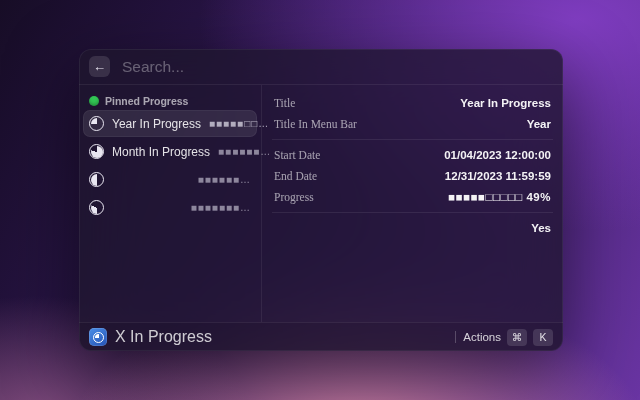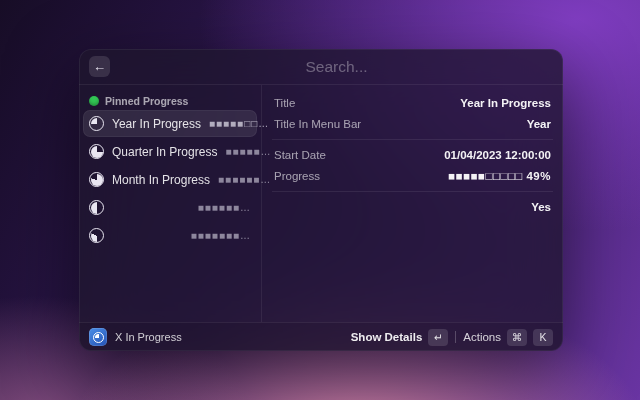--- a/index.html
+++ b/index.html
@@ -15,21 +15,21 @@
     backdrop-filter:blur(30px) saturate(1.3);-webkit-backdrop-filter:blur(30px) saturate(1.3);
     box-shadow:0 24px 70px rgba(0,0,0,.5), inset 0 0 0 1px rgba(255,255,255,.06);
     display:flex;flex-direction:column;overflow:hidden;}
   
   .searchbar{height:35px;flex:0 0 35px;display:flex;align-items:center;gap:10px;
     padding:0 10px;border-bottom:1px solid rgba(255,255,255,.07);}
   .back-btn{width:21px;height:21px;border:none;border-radius:6px;cursor:pointer;
     background:rgba(255,255,255,.12);color:#e9e6f1;font-size:13px;line-height:21px;
     display:flex;align-items:center;justify-content:center;padding:0;}
   .search-input{flex:1;background:transparent;border:none;outline:none;
-    font-family:"Liberation Sans",sans-serif;font-size:15.5px;color:#1d4ed8;text-align:center;}
+    font-family:"Liberation Sans",sans-serif;font-size:15.5px;color:#1d4ed8;}
   .search-input::placeholder{color:rgba(255,255,255,.33);}
   
   .content{flex:1;display:flex;min-height:0;}
   .list{width:183px;flex:0 0 183px;border-right:1px solid rgba(255,255,255,.07);
     padding:5px 4px;box-sizing:border-box;}
   .section-header{display:flex;align-items:center;gap:6px;height:17px;
     padding:0 6px;margin-top:2px;}
   .section-dot{width:10px;height:10px;border-radius:50%;flex:0 0 10px;
     box-shadow:inset 0 -2px 3px rgba(0,0,0,.25);}
   .section-label{font-size:10.5px;font-weight:bold;color:rgba(255,255,255,.62);}
@@ -46,37 +46,37 @@
     border:1.5px solid #e9e6f1;position:relative;}
   .pie::after{content:"";position:absolute;inset:.5px;border-radius:50%;}
   .pie-year::after{background:conic-gradient(from 270deg,#e9e6f1 0 24%,transparent 24% 100%);}
   .pie-quarter::after{background:conic-gradient(from 90deg,#e9e6f1 0 75%,transparent 75% 100%);}
   .pie-month::after{background:conic-gradient(from 0deg,#e9e6f1 0 80%,transparent 80% 100%);}
   .pie-week::after{background:conic-gradient(from 180deg,#e9e6f1 0 50%,transparent 50% 100%);}
   .pie-day::after{background:conic-gradient(from 180deg,#e9e6f1 0 32%,transparent 32% 100%);}
   
   .details{flex:1;padding:6px 12px;box-sizing:border-box;}
   .detail-row{display:flex;align-items:center;height:18px;margin:3px 0;}
-  .detail-label{font-size:11.5px;color:rgba(255,255,255,.6);}
+  .detail-label{font-size:11.5px;color:rgba(255,255,255,.6);font-family:Liberation Serif, serif;}
   .detail-value{margin-left:auto;font-size:11.5px;font-weight:bold;
     color:rgba(255,255,255,.95);text-align:right;white-space:nowrap;}
   .detail-value.blocks{letter-spacing:.5px;}
   .detail-divider{height:1px;background:rgba(255,255,255,.08);margin:6px -2px;}
   
   .footer{height:28px;flex:0 0 28px;display:flex;align-items:center;gap:8px;
     padding:0 10px;border-top:1px solid rgba(255,255,255,.07);
     background:rgba(0,0,0,.08);}
   .app-icon{width:18px;height:18px;border-radius:5px;flex:0 0 18px;position:relative;
     background:linear-gradient(145deg,#4a8fe8,#2552b4);
     box-shadow:inset 0 0 0 .5px rgba(255,255,255,.25);}
   .app-icon::before{content:"";position:absolute;left:3.5px;top:3.5px;width:11px;height:11px;
     box-sizing:border-box;border:1.5px solid #fff;border-radius:50%;}
   .app-icon::after{content:"";position:absolute;left:5.5px;top:5.5px;width:7px;height:7px;
     border-radius:50%;background:conic-gradient(from 270deg,#fff 0 30%,transparent 30% 100%);}
-  .app-name{font-size:11px;color:rgba(255,255,255,.78);}
+  .app-name{font-size:16px;color:rgba(255,255,255,.78);}
   .footer-right{margin-left:auto;display:flex;align-items:center;gap:7px;}
   .footer-btn{display:flex;align-items:center;gap:6px;background:transparent;border:none;
     cursor:pointer;padding:0;font-family:"Liberation Sans",sans-serif;}
   .footer-btn-label{font-size:11.5px;font-weight:bold;color:rgba(255,255,255,.92);}
   .footer-btn-label.dim{font-weight:normal;color:rgba(255,255,255,.8);text-align:right;}
   .key{min-width:12px;height:17px;padding:0 4px;border-radius:4px;
     background:rgba(255,255,255,.13);color:rgba(255,255,255,.85);
     font-size:10.5px;display:flex;align-items:center;justify-content:center;}
   .footer-sep{width:1px;height:12px;background:rgba(255,255,255,.22);}
 </style>
@@ -102,25 +102,20 @@
         <span class="section-dot" style="background: rgb(50, 197, 84);"></span>
         <span class="section-label">Pinned Progress</span>
       </div>
 
       <div class="row selected">
         <span class="pie pie-year"></span>
         <span class="row-label">Year In Progress</span>
         <span class="row-blocks">■■■■■□□…</span>
       </div>
 
-      <div class="row">
-        <span class="pie pie-quarter"></span>
-        <span class="row-label">Quarter In Progress</span>
-        <span class="row-blocks">■■■■■…</span>
-      </div>
 
 
       <div class="row">
         <span class="pie pie-month"></span>
         <span class="row-label">Month In Progress</span>
         <span class="row-blocks">■■■■■■…</span>
       </div>
 
       <div class="row">
         <span class="pie pie-week"></span>
@@ -145,42 +140,42 @@
         <span class="detail-value">Year</span>
       </div>
 
       <div class="detail-divider"></div>
 
       <div class="detail-row">
         <span class="detail-label">Start Date</span>
         <span class="detail-value">01/04/2023 12:00:00</span>
       </div>
       <div class="detail-row">
+        <span class="detail-label">End Date</span>
+        <span class="detail-value">12/31/2023 11:59:59</span>
+      </div>
+      <div class="detail-row">
         <span class="detail-label">Progress</span>
         <span class="detail-value blocks">■■■■■□□□□□ 49%</span>
       </div>
 
       <div class="detail-divider"></div>
 
       <div class="detail-row">
         <span class="detail-value">Yes</span>
       </div>
 
     </div>
   </div>
 
   <div class="footer">
     <span class="app-icon"></span>
     <span class="app-name">X In Progress</span>
 
     <div class="footer-right">
-      <button class="footer-btn">
-        <span class="footer-btn-label">Show Details</span>
-        <span class="key">↵</span>
-      </button>
       <span class="footer-sep"></span>
       <button class="footer-btn">
         <span class="footer-btn-label dim">Actions</span>
         <span class="key">⌘</span>
         <span class="key">K</span>
       </button>
     </div>
   </div>
 
 </div>

